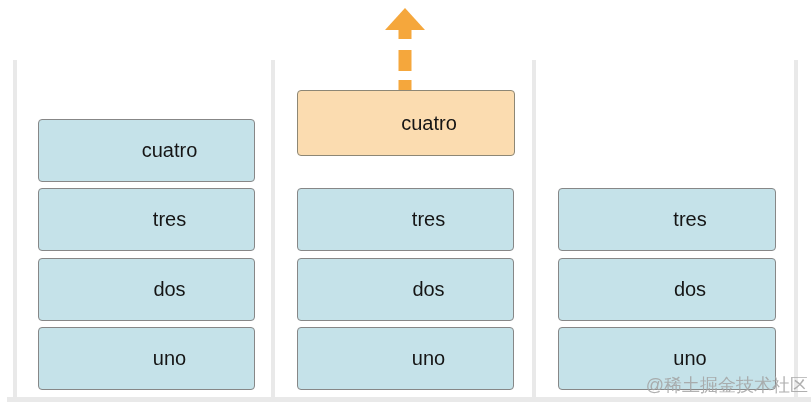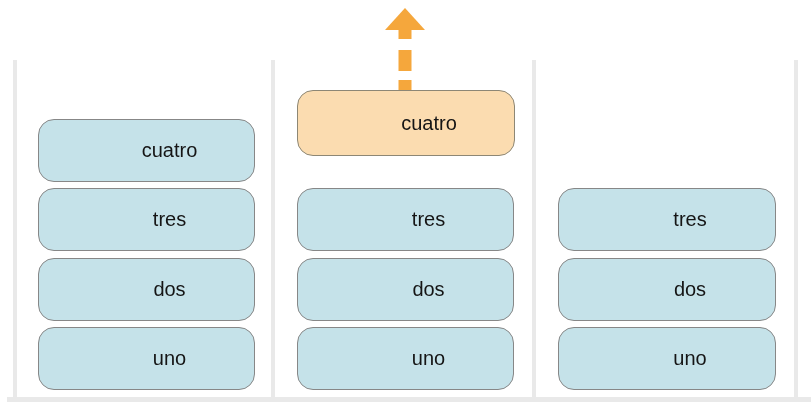--- a/index.html
+++ b/index.html
@@ -30,21 +30,21 @@
     height: 5px;
     background: var(--container-line, #e9e9e9);
   }
 
   .box {
     position: absolute;
     width: 217px;
     height: 63px;
     background: var(--item-fill, #c5e2e9);
     border: 1.6px solid var(--item-border, #878787);
-    border-radius: 16px;
+    border-radius: 4px;
     display: flex;
     align-items: center;
     justify-content: center;
     font-size: 20px;
     color: var(--label-text, #151515);
     padding-left: 46px;
   }
 
   .box.popped {
     width: 218px;
@@ -118,14 +118,15 @@
   <div class="box" style="left:558px;top:188px;width:218px">
     <span>tres</span>
   </div>
   <div class="box" style="left:558px;top:258px;width:218px">
     <span>dos</span>
   </div>
   <div class="box" style="left:558px;top:327px;width:218px">
     <span>uno</span>
   </div>
 
+  <div class="watermark">@稀土掘金技术社区</div>
 
 </div>
 
 </body></html>

